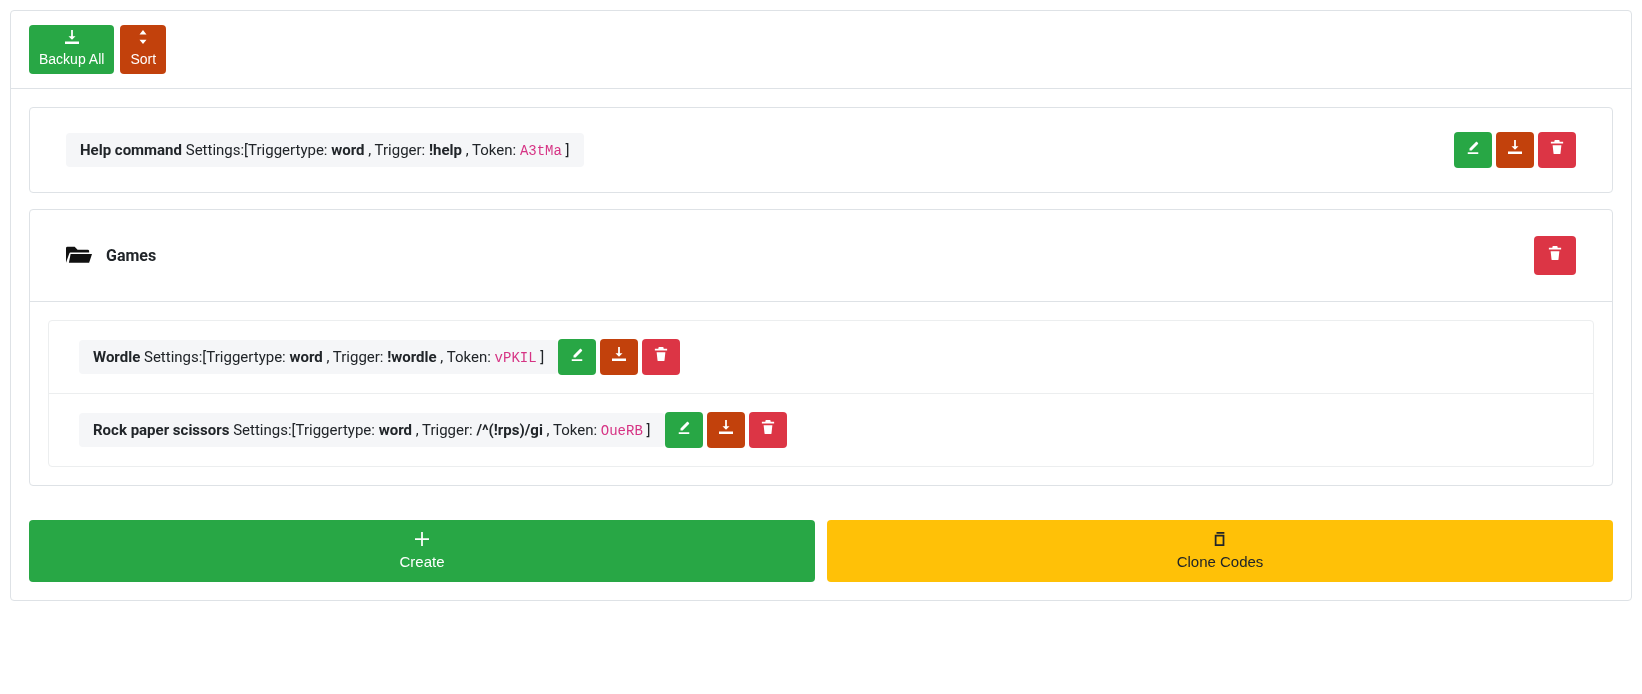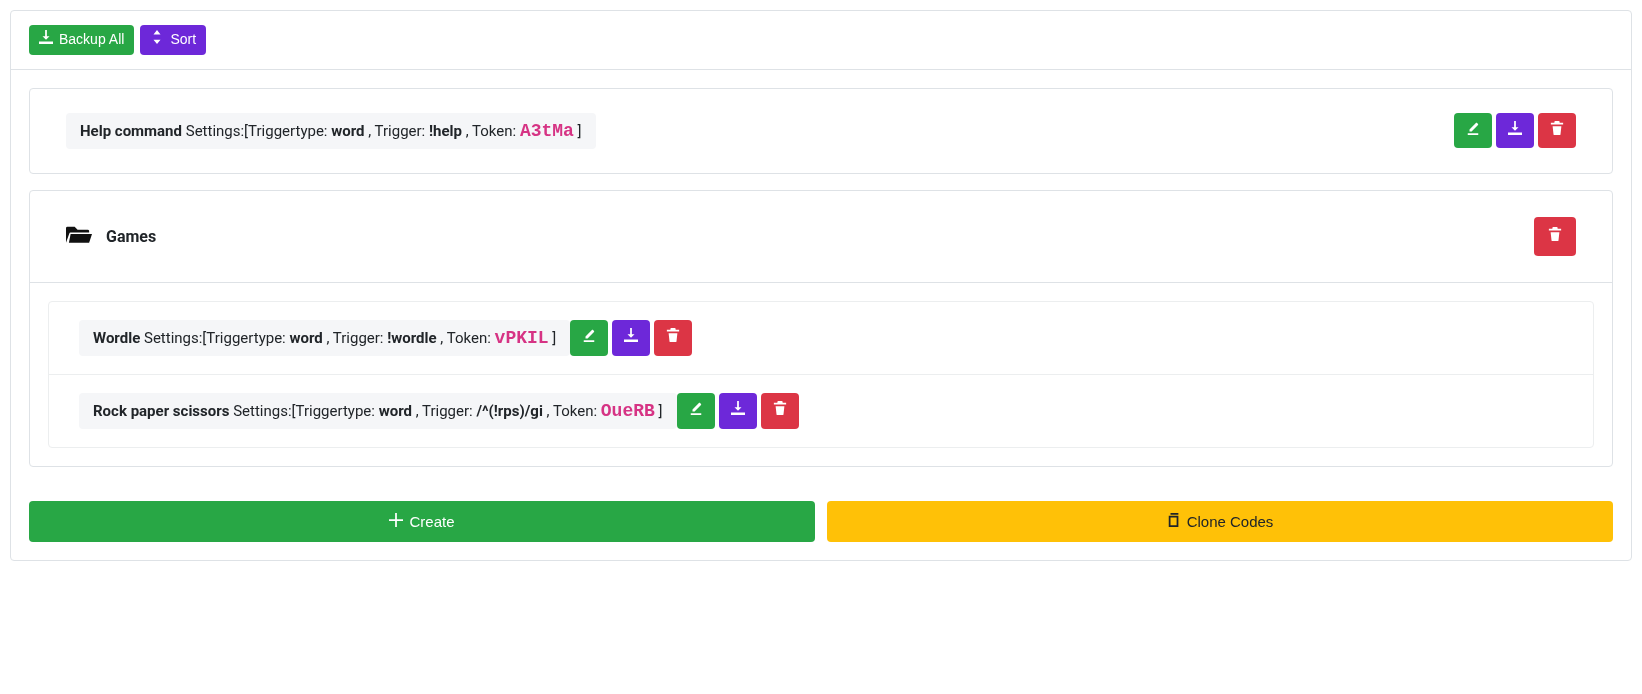--- a/index.html
+++ b/index.html
@@ -30,32 +30,32 @@
       font-size: 20px;
       font-weight: 600;
       color: #212529;
     }
     .header-icon svg { width: 22px; height: 22px; }
     .header-right { display: flex; gap: 6px; }
     .btn {
       display: inline-flex;
       align-items: center;
       justify-content: center;
-      gap: 6px;
       border: none;
       border-radius: 4px;
       padding: 5px 10px;
       font-size: 14px;
       font-weight: 500;
       cursor: pointer;
       color: #fff;
       line-height: 1.4;
+      flex-direction: column;
     }
     .btn-success { background: #28a745; }
-    .btn-primary { background: #6d28d9; }
+    .btn-primary { background: #c2410c; }
     .btn-danger  { background: #dc3545; }
     .btn-warning { background: #ffc107; color: #212529; justify-content: center; }
     .btn-info-light { background: #43a0e6; }
     .btn svg { width: 14px; height: 14px; fill: currentColor; }
     .content { padding: 18px; }
     .card {
       border: 1px solid #dee2e6;
       border-radius: 4px;
       margin-bottom: 16px;
     }
@@ -69,22 +69,21 @@
       background: #f5f6f8;
       padding: 8px 14px;
       border-radius: 4px;
       font-size: 15px;
     }
     .settings-pill .name { font-weight: 700; }
     .settings-pill .bold { font-weight: 700; }
     .settings-pill .token {
       font-family: SFMono-Regular, Menlo, Monaco, Consolas, "Liberation Mono", "Courier New", monospace;
       color: #d63384;
-      font-size: 18px;
-      font-weight: bold;
+      font-size: 14px;
     }
     .action-buttons { display: flex; gap: 4px; }
     .action-buttons .btn { padding: 8px 12px; }
     .action-buttons .btn svg { width: 14px; height: 14px; }
     .folder-card {
       border: 1px solid #dee2e6;
       border-radius: 4px;
       margin-bottom: 16px;
     }
     .folder-header {

